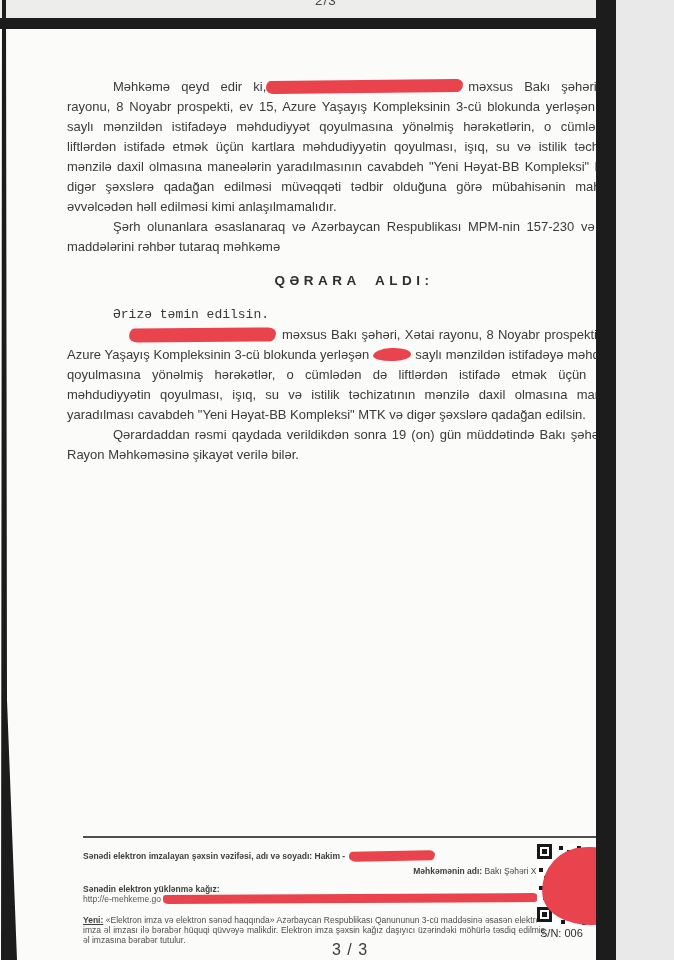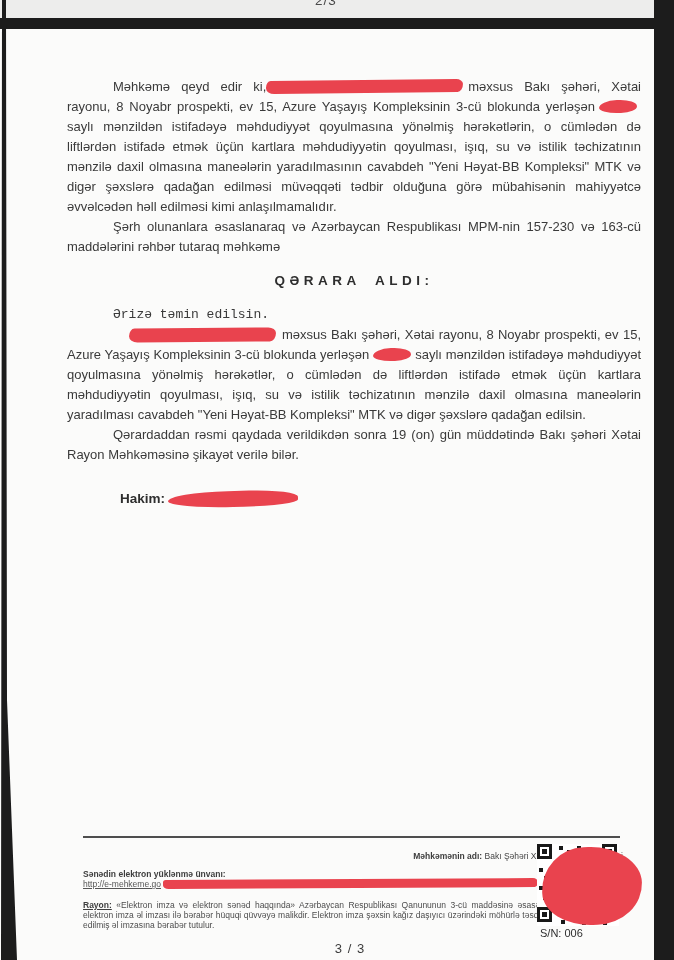--- a/index.html
+++ b/index.html
@@ -1,18 +1,18 @@
 <!DOCTYPE html>
 <html><head>
 <meta charset="utf-8">
 <style>
   * { margin:0; padding:0; box-sizing:border-box; }
   html,body { background:#e9e9e9; }
   .frame {
-    position:relative; width:674px; height:960px;
+    position:relative; width:616px; height:960px;
     background:#fbfbfa; overflow:hidden;
     font-family:"Liberation Sans", sans-serif;
     color:#3c3c3c;
   }
   
   .top-strip { position:absolute; left:0; top:0; width:674px; height:18px; background:#ededec; }
   .prev-num { position:absolute; left:0; top:-7px; width:652px; text-align:center;
               font-size:13.5px; color:#4a4a4a; letter-spacing:1px; }
   
   .page-bar { position:absolute; left:0; top:18px; width:674px; height:11px; background:#1c1c1c; }
@@ -48,25 +48,25 @@
   .r7 { width:375px; height:9px; vertical-align:-1px; margin-left:2px;
         border-radius:5px 9px 6px 10px / 5px 7px 9px 6px; transform:rotate(-0.3deg); }
 
   
   .sig-block { position:absolute; left:83px; top:836px; width:540px; font-size:8.5px;
                line-height:10px; color:#454545; }
   .rule { width:537px; height:2px; background:#4e4e4e; margin-bottom:13px; }
   .sig-l1 { font-weight:bold; margin-bottom:5px; color:#3e3e3e; }
   .sig-l2 { margin-bottom:8px;text-align:right; }
   .sig-l2 b, .sig-l3 b { color:#3e3e3e; }
-  .sig-url { color:#555;text-decoration:underline; }
+  .sig-url { color:#555; }
   .note { margin-top:12px; width:462px; color:#4d4d4d; line-height:9.8px; text-align:justify; }
   .note .qeyd { font-weight:bold; text-decoration:underline; color:#3e3e3e; }
   .pagenum { position:absolute; left:80px; top:941px; width:540px; text-align:center;
-             font-size:13px; color:#3c3c3c; letter-spacing:1px; }
+             font-size:16px; color:#3c3c3c; letter-spacing:1px; }
 
   
   .qr { position:absolute; left:537px; top:844px; width:82px; height:82px; background:#fff; }
   .qm { position:absolute; width:15px; height:15px; border:3px solid #181818; background:#fff; }
   .qm::before { content:""; position:absolute; left:2px; top:2px; width:5px; height:5px; background:#181818; }
   .qm-tl { left:0; top:0; }
   .qm-tr { right:2px; top:0; }
   .qm-bl { left:0; bottom:4px; }
   .qmod { position:absolute; width:4px; height:4px; background:#181818; }
   .qr-blob { position:absolute; left:542px; top:847px; width:100px; height:78px; background:#e9434e;
@@ -84,29 +84,29 @@
   </div>
   <div class="page-bar"></div>
 
   <div class="doc">
     <p class="indent"><span>Məhkəmə qeyd edir ki,</span><span class="redact r1"></span><span>məxsus Bakı şəhəri, Xətai rayonu, 8 Noyabr prospekti, ev 15, Azure Yaşayış Kompleksinin 3-cü blokunda yerləşən</span><span class="redact rs"></span><span>saylı mənzildən istifadəyə məhdudiyyət qoyulmasına yönəlmiş hərəkətlərin, o cümlədən də liftlərdən istifadə etmək üçün kartlara məhdudiyyətin qoyulması, işıq, su və istilik təchizatının mənzilə daxil olmasına maneələrin yaradılmasının cavabdeh "Yeni Həyat-BB Kompleksi" MTK və digər şəxslərə qadağan edilməsi müvəqqəti tədbir olduğuna görə mübahisənin mahiyyətcə əvvəlcədən həll edilməsi kimi anlaşılmamalıdır.</span></p>
     <p class="indent">Şərh olunanlara əsaslanaraq və Azərbaycan Respublikası MPM-nin 157-230 və 163-cü maddələrini rəhbər tutaraq məhkəmə</p>
     <p class="heading">QƏRARA ALDI:</p>
     <p class="indent after-heading">Ərizə təmin edilsin.</p>
     <p class="indent-wide"><span class="redact r3"></span><span>məxsus Bakı şəhəri, Xətai rayonu, 8 Noyabr prospekti, ev 15, Azure Yaşayış Kompleksinin 3-cü blokunda yerləşən</span><span class="redact rs"></span><span>saylı mənzildən istifadəyə məhdudiyyət qoyulmasına yönəlmiş hərəkətlər, o cümlədən də liftlərdən istifadə etmək üçün kartlara məhdudiyyətin qoyulması, işıq, su və istilik təchizatının mənzilə daxil olmasına maneələrin yaradılması cavabdeh "Yeni Həyat-BB Kompleksi" MTK və digər şəxslərə qadağan edilsin.</span></p>
     <p class="indent">Qərardaddan rəsmi qaydada verildikdən sonra 19 (on) gün müddətində Bakı şəhəri Xətai Rayon Məhkəməsinə şikayət verilə bilər.</p>
-    <p class="judge-line"><span>Hakim:</span><span class="redact r5"></span></p>
   </div>
 
   <div class="sig-block">
     <div class="rule"></div>
+    <div class="sig-l1"><span>Sənədi elektron imzalayan şəxsin vəzifəsi, adı və soyadı: Hakim -</span><span class="redact r6"></span></div>
     <div class="sig-l2"><b>Məhkəmənin adı:</b> <span>Bakı Şəhəri Xətai Rayon Məhkəməsi</span></div>
-    <div class="sig-l3"><b>Sənədin elektron yüklənmə ünvanı:</b></div>
+    <div class="sig-l3"><b>Sənədin elektron yüklənmə kağız:</b></div>
     <div class="sig-l4"><span class="sig-url">http://e-mehkeme.go</span><span class="redact r7"></span></div>
-    <div class="note"><span class="qeyd">Rayon:</span> <span>«Elektron imza və elektron sənəd haqqında» Azərbaycan Respublikası Qanununun 3-cü maddəsinə əsasən elektron imza əl imzası ilə bərabər hüquqi qüvvəyə malikdir. Elektron imza şəxsin kağız daşıyıcı üzərindəki möhürlə təsdiq edilmiş əl imzasına bərabər tutulur.</span></div>
+    <div class="note"><span class="qeyd">Yeni:</span> <span>«Elektron imza və elektron sənəd haqqında» Azərbaycan Respublikası Qanununun 3-cü maddəsinə əsasən elektron imza əl imzası ilə bərabər hüquqi qüvvəyə malikdir. Elektron imza şəxsin kağız daşıyıcı üzərindəki möhürlə təsdiq edilmiş əl imzasına bərabər tutulur.</span></div>
   </div>
 
   <div class="qr">
     <div class="qm qm-tl"></div>
     <div class="qm qm-tr"></div>
     <div class="qm qm-bl"></div>
     <div class="qmod" style="left:22px;top:2px"></div>
     <div class="qmod" style="left:30px;top:6px"></div>
     <div class="qmod" style="left:40px;top:2px"></div>
     <div class="qmod" style="left:50px;top:5px"></div>

